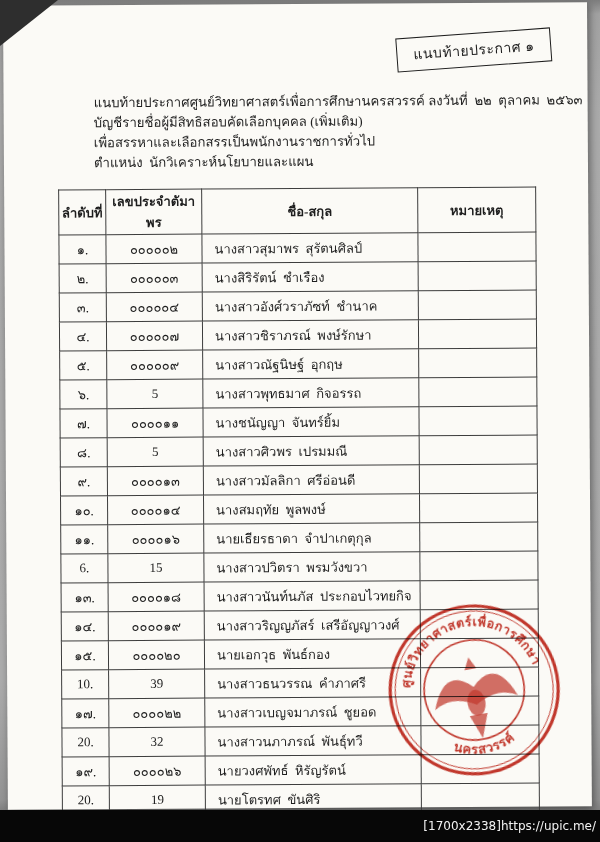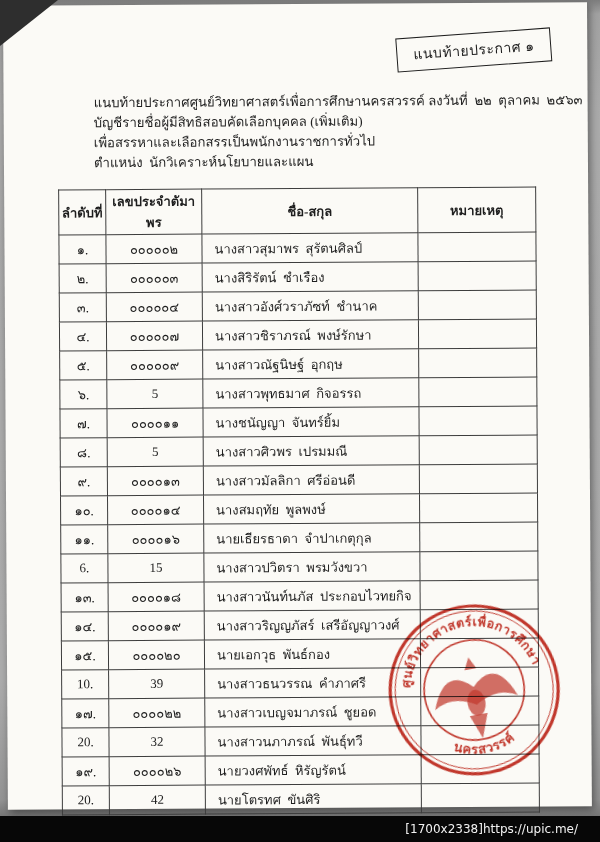--- a/index.html
+++ b/index.html
@@ -40,23 +40,23 @@
   .stamp{
     position:absolute;left:378px;top:598px;width:178px;height:178px;
     transform:rotate(-10deg);mix-blend-mode:multiply;opacity:.92;
     filter:blur(.3px);z-index:5;
   }
   .stamp svg text{
     font-family:"Liberation Serif","DejaVu Serif",serif;
     font-weight:bold;fill:#bf271b;letter-spacing:.5px;
   }
   .bottom-bar{
-    position:absolute;left:0;right:0;bottom:0;height:26px;background:#070707;
+    position:absolute;left:0;right:0;bottom:0;height:32px;background:#070707;
     z-index:8;display:flex;justify-content:flex-end;align-items:center;
-    padding-right:22px;box-sizing:border-box;
+    padding-right:4px;box-sizing:border-box;
     font-family:"DejaVu Sans","Liberation Sans",sans-serif;
     font-size:12px;color:#f2f2f2;
   }
 </style>
 </head>
 <body>
 
 <div class="paper">
 
   <div class="annex-box">
@@ -195,21 +195,21 @@
           <td class="c-note"></td>
         </tr>
         <tr>
           <td class="c-no">๑๙.</td>
           <td class="c-id">๐๐๐๐๒๖</td>
           <td class="c-name">นายวงศพัทธ์  หิรัญรัตน์</td>
           <td class="c-note"></td>
         </tr>
         <tr>
           <td class="c-no">20.</td>
-          <td class="c-id">42</td>
+          <td class="c-id">19</td>
           <td class="c-name">นายโตรทศ  ขันศิริ</td>
           <td class="c-note"></td>
         </tr>
       </tbody>
   </table>
 
   <div class="stamp">
     <svg width="178" height="178" viewBox="0 0 178 178">
       <circle cx="89" cy="89" r="84" fill="none" stroke="#bf271b" stroke-width="3.2"></circle>
       <circle cx="89" cy="89" r="79" fill="none" stroke="#bf271b" stroke-width="1"></circle>

